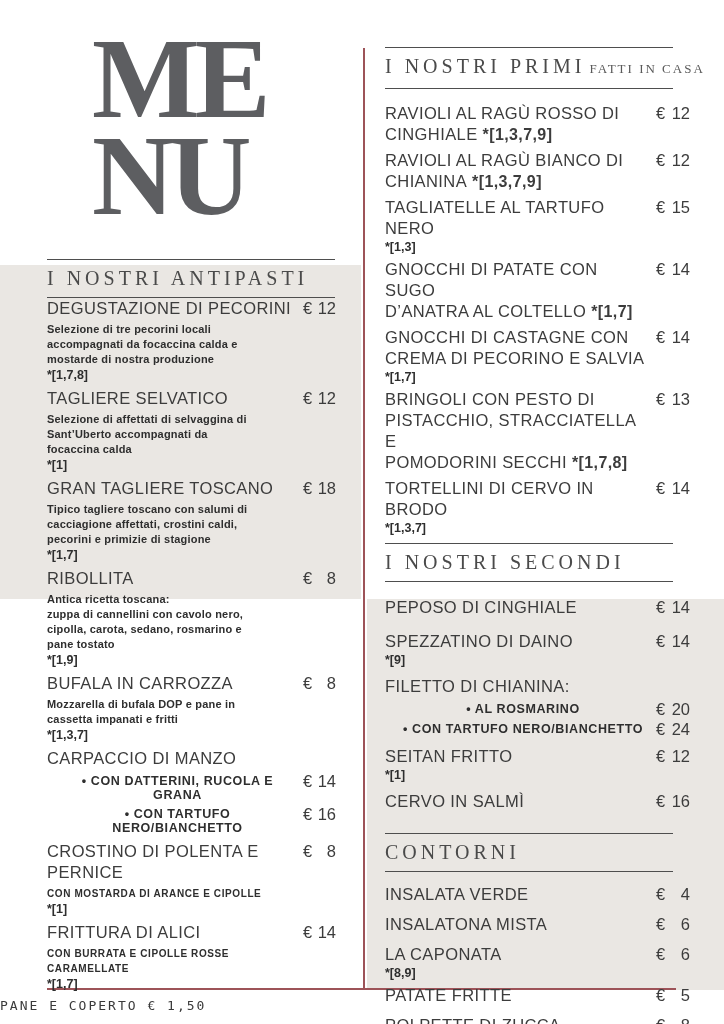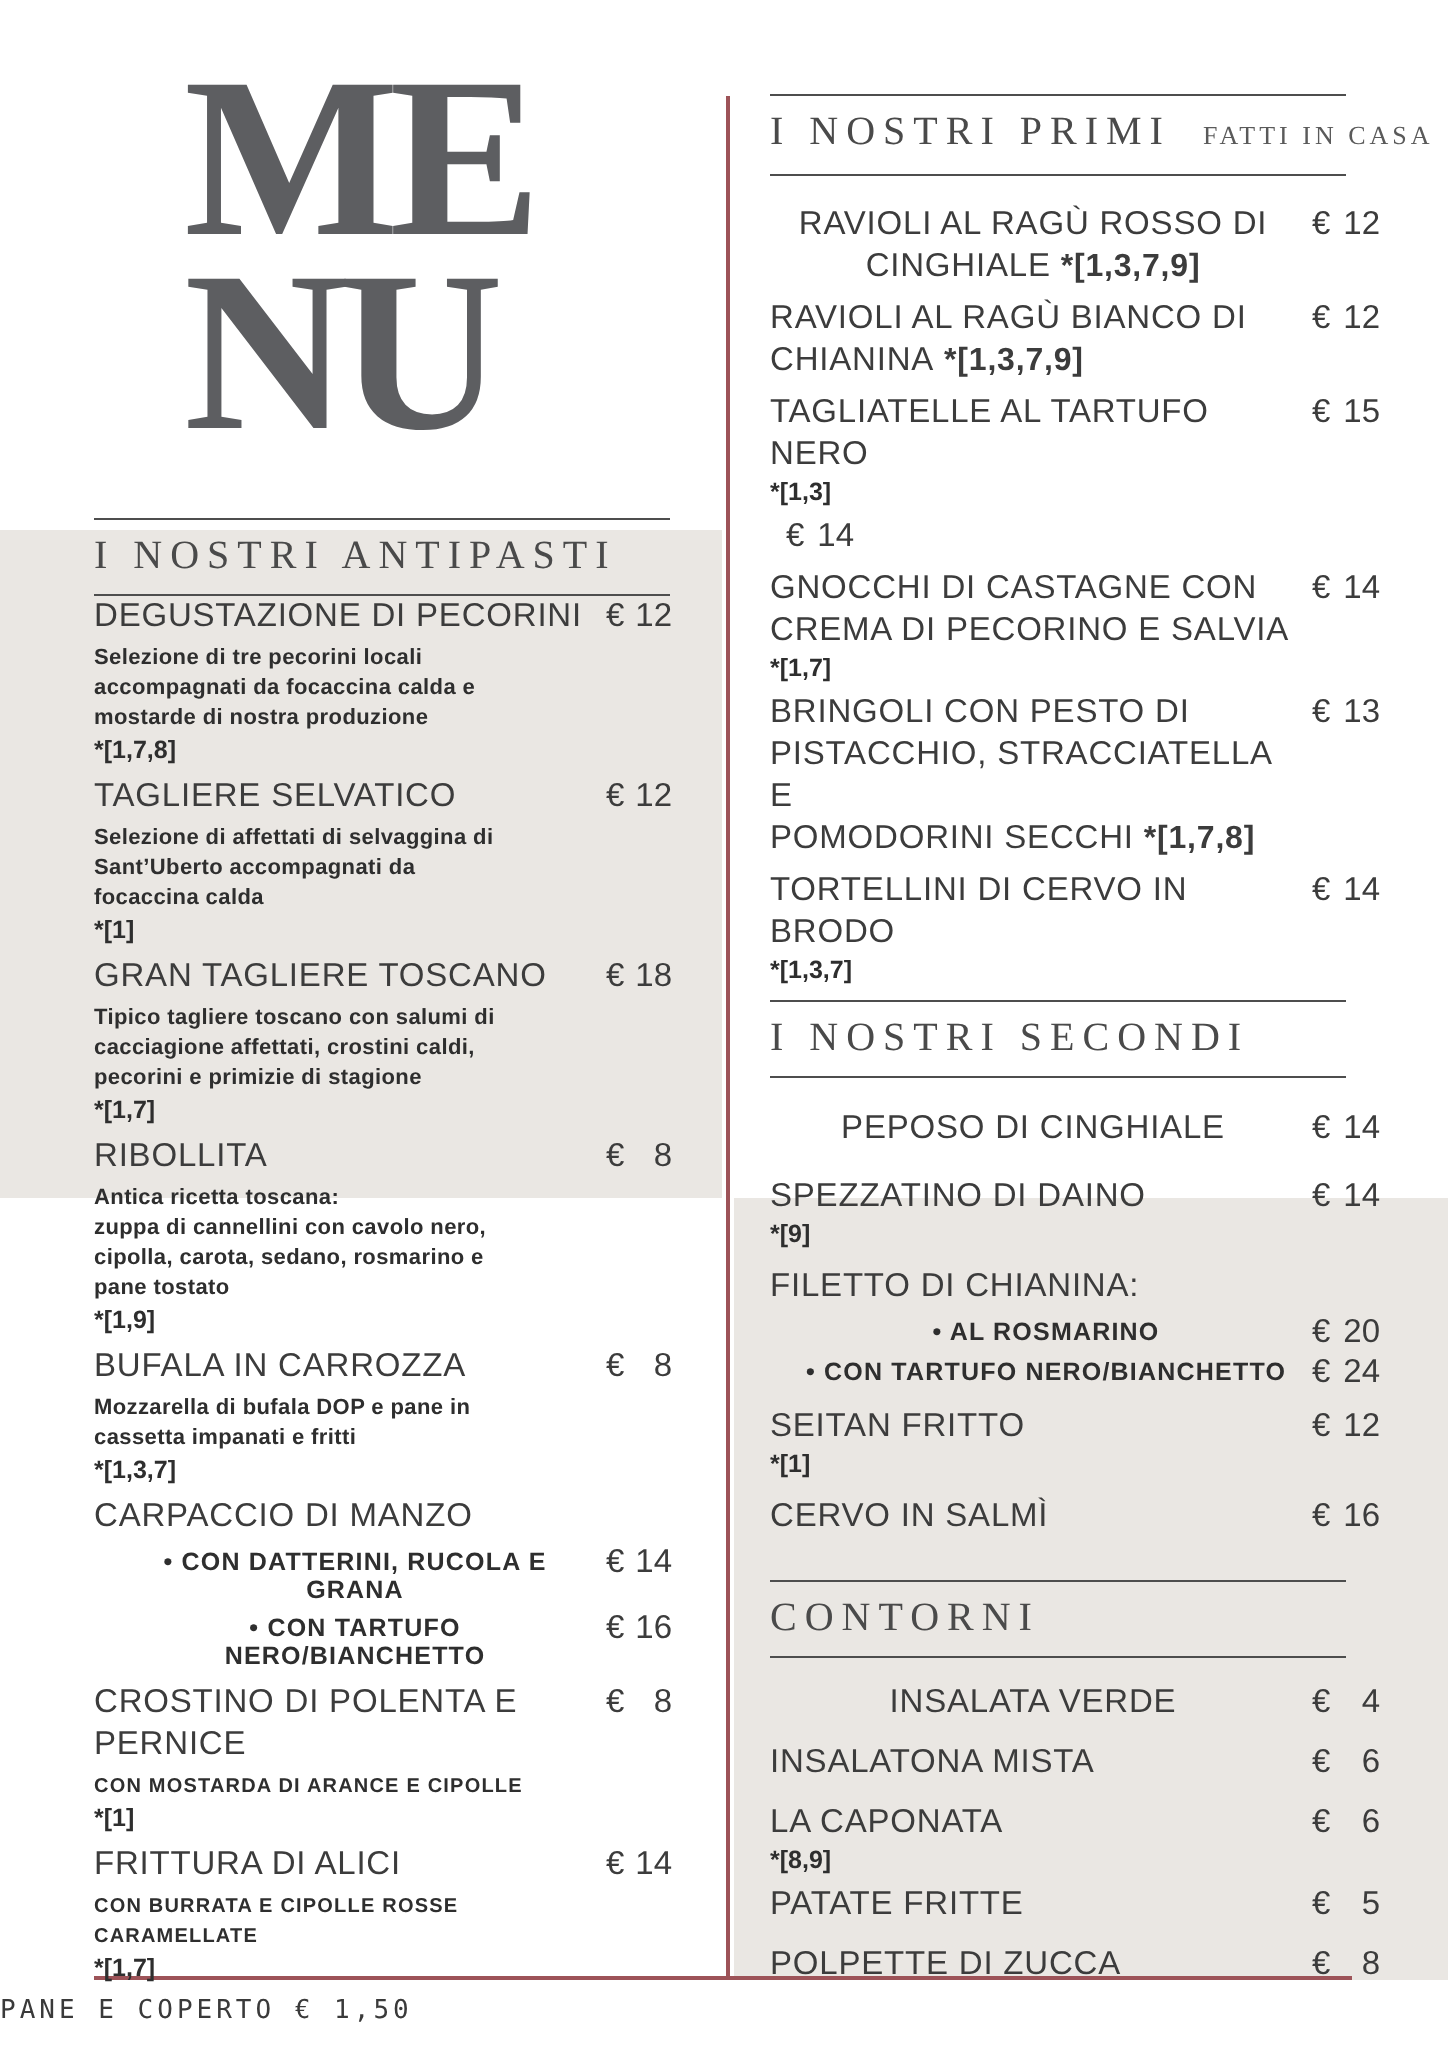--- a/index.html
+++ b/index.html
@@ -23,26 +23,26 @@
   .col { position:absolute; }
   .col-left  { left:47px;  top:259px; width:289px; }
   .col-right { left:385px; top:47px;  width:305px; }
 
   .sec-head {
     width:288px; border-top:1.5px solid #4e4e4e; border-bottom:1.5px solid #4e4e4e;
     padding:6px 0 7px; font-family:"Liberation Serif", serif;
     font-size:20px; line-height:24px; letter-spacing:4px; color:#4a4a4a;
     white-space:nowrap;
   }
-  .sec-sub { font-size:13px; letter-spacing:2px; color:#5a5a5a; margin-left:16px; }
+  .sec-sub { font-size:13px; letter-spacing:2px; color:#5a5a5a; margin-left:4px; }
 
   .item { margin-bottom:6px; }
   .col-right .item { margin-bottom:5px; }
   .col-left .item:first-of-type { margin-top:15px; }
-  .col-right .sec-head + .item { margin-top:14px;text-align:center; }
+  .col-right .sec-head + .item { margin-top:14px; }
   .col-right .sec-secondi + .item { margin-top:15px; }
   .col-right .sec-contorni + .item { margin-top:12px; }
   .sec-secondi { margin-top:8px; }
   .sec-contorni { margin-top:21px; }
   .item.plain { margin-bottom:13px; }
   .col-right .item.plain { margin-bottom:13px; }
   .col-right .item.side { margin-bottom:9px; }
 
   .row { display:flex; justify-content:space-between; align-items:flex-start; }
   .iname {
@@ -242,20 +242,22 @@
       <div class="price">
           <span>€</span>
           <span>15</span>
         </div>
     </div>
     <p class="allerg">*[1,3]</p>
   </div>
 
   <div class="item">
     <div class="row">
+      <p class="iname"><span>GNOCCHI DI PATATE CON SUGO
+D’ANATRA AL COLTELLO</span><span class="allerg-inline">*[1,7]</span></p>
       <div class="price">
           <span>€</span>
           <span>14</span>
         </div>
     </div>
   </div>
 
   <div class="item">
     <div class="row">
       <p class="iname">GNOCCHI DI CASTAGNE CON

